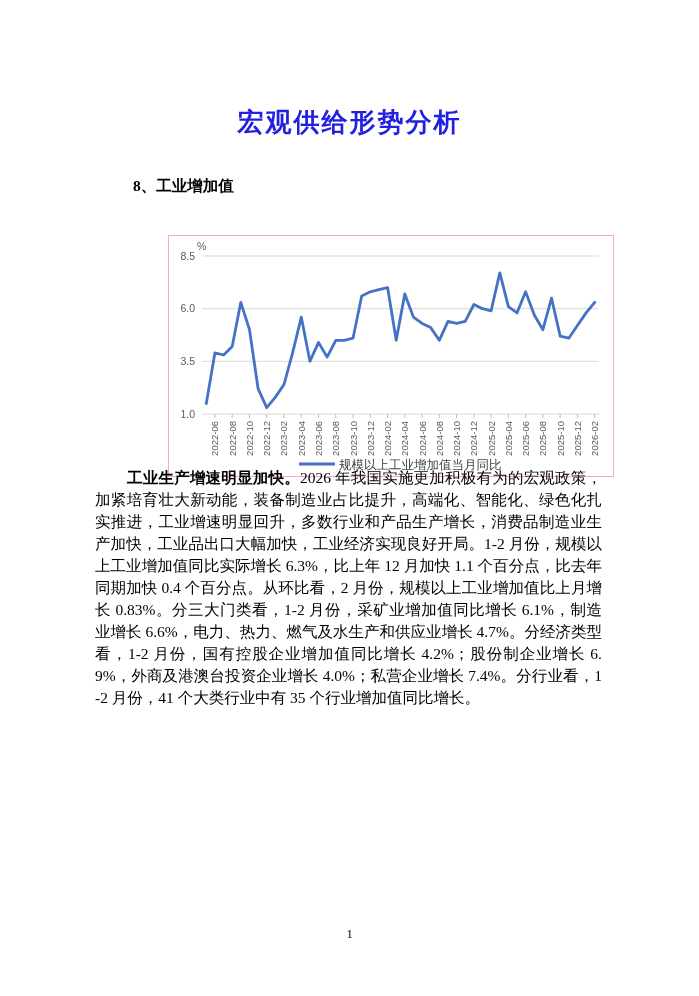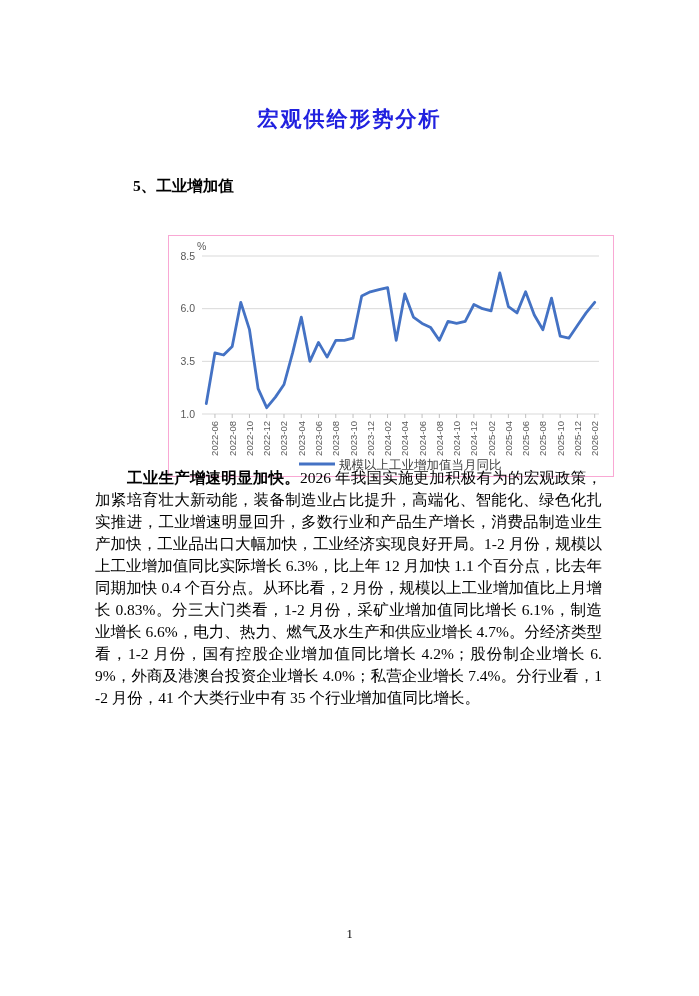--- a/index.html
+++ b/index.html
@@ -8,21 +8,21 @@
     width:699px;height:996px;
     margin:0 auto;
     background:#ffffff;
     font-family:"Liberation Serif","DejaVu Serif",serif;
     color:#000;
     overflow:hidden;
   }
   .doc-title{
     position:absolute;top:105px;left:0;width:100%;
     margin:0;text-align:center;
-    font-size:21px;font-weight:bold;letter-spacing:2px;
+    font-size:26px;font-weight:bold;letter-spacing:2px;
   }
   .section-heading{
     position:absolute;top:176px;left:133px;
     margin:0;font-size:15.5px;font-weight:bold;color:#000;
   }
   .chart-box{
     position:absolute;left:128px;top:219px;
     width:444px;height:240px;
     border:1px solid #f9a8d4;
     background:#fff;box-sizing:content-box;
@@ -40,21 +40,21 @@
     text-align:center;font-size:12.5px;color:#000;
   }
 </style>
 </head>
 <body>
 
 <div class="page">
 
   <h1 class="doc-title" style="color: rgb(33, 33, 223);">宏观供给形势分析</h1>
 
-  <h2 class="section-heading">5、工业增加值</h2>
+  <h2 class="section-heading">8、工业增加值</h2>
 
   <figure class="chart-box">
     <svg id="chart-svg" width="444" height="240" viewBox="0 0 444 240">
         <line x1="33" y1="20" x2="430" y2="20" stroke="#D9D9D9" stroke-width="1"></line>
         <text x="26" y="23.5" text-anchor="end" font-size="10.5" fill="#595959" font-family="&quot;Liberation Sans&quot;,sans-serif">8.5</text>
         <line x1="33" y1="72.66666666666667" x2="430" y2="72.66666666666667" stroke="#D9D9D9" stroke-width="1"></line>
         <text x="26" y="76.16666666666667" text-anchor="end" font-size="10.5" fill="#595959" font-family="&quot;Liberation Sans&quot;,sans-serif">6.0</text>
         <line x1="33" y1="125.33333333333334" x2="430" y2="125.33333333333334" stroke="#D9D9D9" stroke-width="1"></line>
         <text x="26" y="128.83333333333334" text-anchor="end" font-size="10.5" fill="#595959" font-family="&quot;Liberation Sans&quot;,sans-serif">3.5</text>
         <line x1="33" y1="178" x2="430" y2="178" stroke="#D9D9D9" stroke-width="1"></line>

